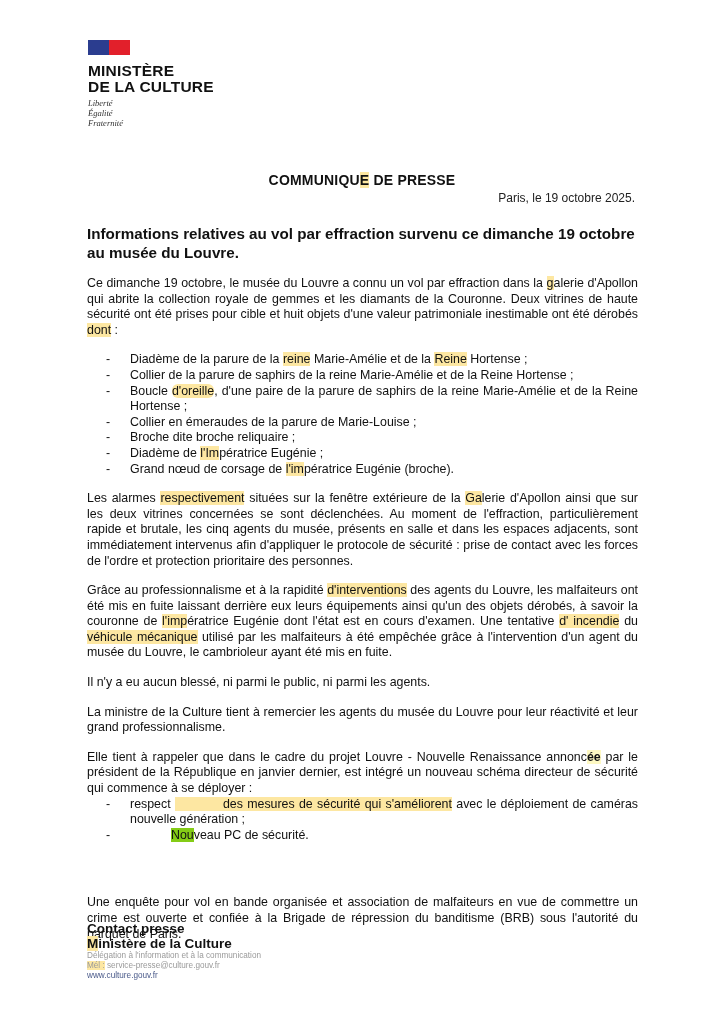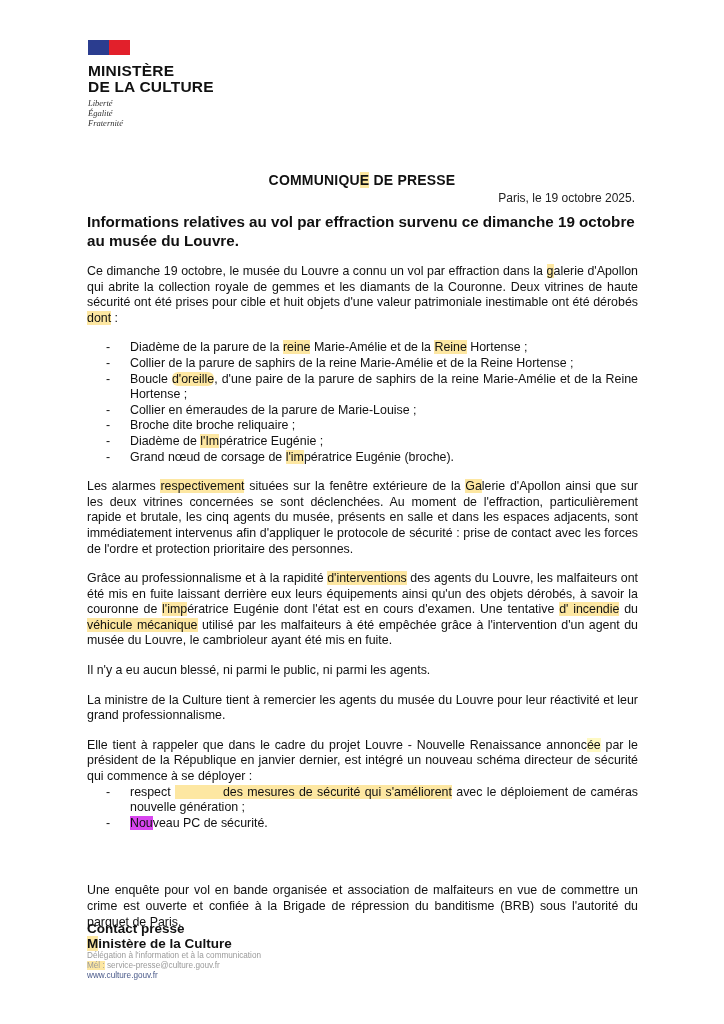--- a/index.html
+++ b/index.html
@@ -14,21 +14,21 @@
   .flag .r { width: 50%; background: #e2202b; position: relative; }
   .logo-name { font-weight: bold; font-size: 15.5px; line-height: 16px; margin-top: 8px;
                letter-spacing: 0.2px; color: #111; }
   .motto { font-family: "Liberation Serif", serif; font-style: italic; font-size: 8.5px;
            line-height: 10px; margin-top: 3px; color: #333; }
 
   .title { position: absolute; left: 0; width: 724px; top: 172px; text-align: center;
            font-weight: bold; font-size: 14px; letter-spacing: 0.2px; }
   .date { position: absolute; right: 89px; top: 191px; font-size: 12px; color: #222; }
 
-  .content { position: absolute; left: 87px; top: 212px; width: 551px; font-size: 12.4px; line-height: 15.6px; }
+  .content { position: absolute; left: 87px; top: 224px; width: 551px; font-size: 12.4px; line-height: 15.6px; }
   .headline { font-weight: bold; font-size: 15.2px; line-height: 19px; margin: 0 0 14px 0; }
   p { margin: 0 0 14px 0; text-align: justify; }
   ul.dash { list-style: none; margin: 0 0 14px 0; padding: 0 0 0 43px; }
   ul.dash li { position: relative; text-align: justify; }
   ul.dash li::before { content: "-"; position: absolute; left: -24px; }
   mark { background: #fde7a2; color: inherit; padding: 0; }
 
   .contact { position: absolute; left: 87px; top: 921px; }
   .contact .c1, .contact .c2 { font-weight: bold; font-size: 13.5px; line-height: 15px; }
   .contact .c3, .contact .c4 { font-size: 8.2px; line-height: 10px; color: #9a9a9a; }
@@ -75,25 +75,25 @@
     </ul>
 
     <p><span>Les alarmes </span><mark style="background: rgb(253, 231, 162);">respectivement</mark><span> situées sur la fenêtre extérieure de la </span><mark style="background: rgb(253, 231, 162);">Ga</mark><span>lerie d'Apollon ainsi que sur les deux vitrines concernées se sont déclenchées. Au moment de l'effraction, particulièrement rapide et brutale, les cinq agents du musée, présents en salle et dans les espaces adjacents, sont immédiatement intervenus afin d'appliquer le protocole de sécurité : prise de contact avec les forces de l'ordre et protection prioritaire des personnes.</span></p>
 
     <p><span>Grâce au professionnalisme et à la rapidité </span><mark style="background: rgb(253, 231, 162);">d'interventions</mark><span> des agents du Louvre, les malfaiteurs ont été mis en fuite laissant derrière eux leurs équipements ainsi qu'un des objets dérobés, à savoir la couronne de </span><mark style="background: rgb(253, 231, 162);">l'imp</mark><span>ératrice Eugénie dont l'état est en cours d'examen. Une tentative </span><mark style="background: rgb(253, 231, 162);">d' incendie</mark><span> du </span><mark style="background: rgb(253, 231, 162);">véhicule mécanique</mark><span> utilisé par les malfaiteurs à été empêchée grâce à l'intervention d'un agent du musée du Louvre, le cambrioleur ayant été mis en fuite.</span></p>
 
     <p>Il n'y a eu aucun blessé, ni parmi le public, ni parmi les agents.</p>
 
     <p>La ministre de la Culture tient à remercier les agents du musée du Louvre pour leur réactivité et leur grand professionnalisme.</p>
 
-    <p style="margin-bottom:0"><span>Elle tient à rappeler que dans le cadre du projet Louvre - Nouvelle Renaissance annonc</span><mark style="background: #fef9c3;">ée</mark><span> par le président de la République en janvier dernier, est intégré un nouveau schéma directeur de sécurité qui commence à se déployer :</span></p>
+    <p style="margin-bottom:0"><span>Elle tient à rappeler que dans le cadre du projet Louvre - Nouvelle Renaissance annonc</span><mark style="background: #fef9c3; font-weight: bold;">ée</mark><span> par le président de la République en janvier dernier, est intégré un nouveau schéma directeur de sécurité qui commence à se déployer :</span></p>
 
     <ul class="dash" style="margin-bottom:52px">
       <li><span>respect </span><mark style="background: rgb(253, 231, 162); padding-left: 48px;">des mesures de sécurité qui s'améliorent</mark><span> avec le déploiement de caméras nouvelle génération ;</span></li>
-      <li><mark style="background: #d946ef;">Nou</mark><span>veau PC de sécurité.</span></li>
+      <li><mark style="background: #84cc16; margin-left: 41px;">Nou</mark><span>veau PC de sécurité.</span></li>
     </ul>
 
     <p>Une enquête pour vol en bande organisée et association de malfaiteurs en vue de commettre un crime est ouverte et confiée à la Brigade de répression du banditisme (BRB) sous l'autorité du parquet de Paris.</p>
   </div>
 
   <div class="contact">
     <div class="c1">Contact presse</div>
     <div class="c2"><mark style="background: rgb(253, 231, 162);">M</mark><span>inistère de la Culture</span></div>
     <div class="c3">Délégation à l'information et à la communication</div>
     <div class="c4"><mark style="background: rgb(253, 231, 162);">Mél :</mark><span> service-presse@culture.gouv.fr</span></div>

